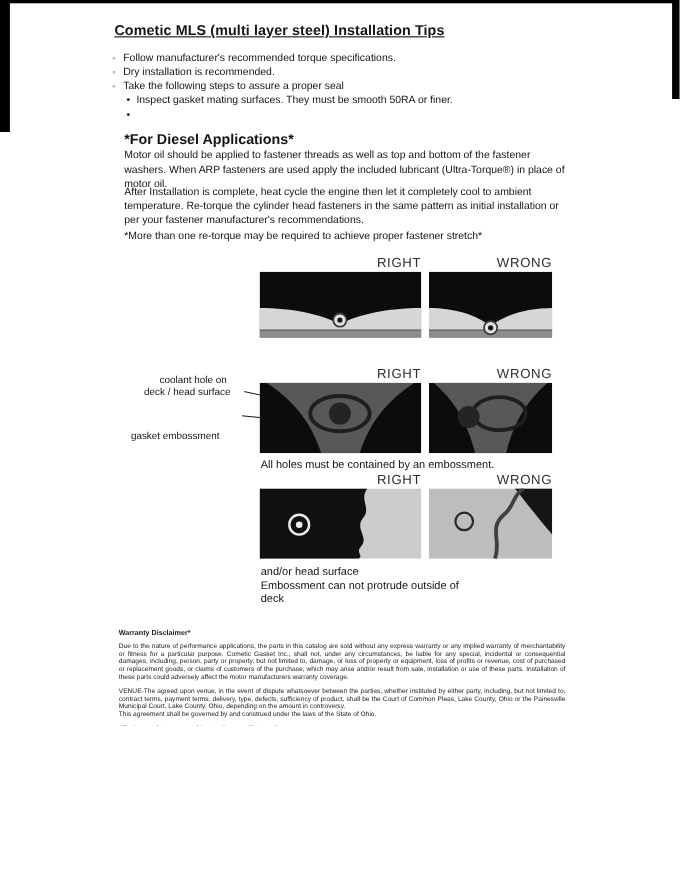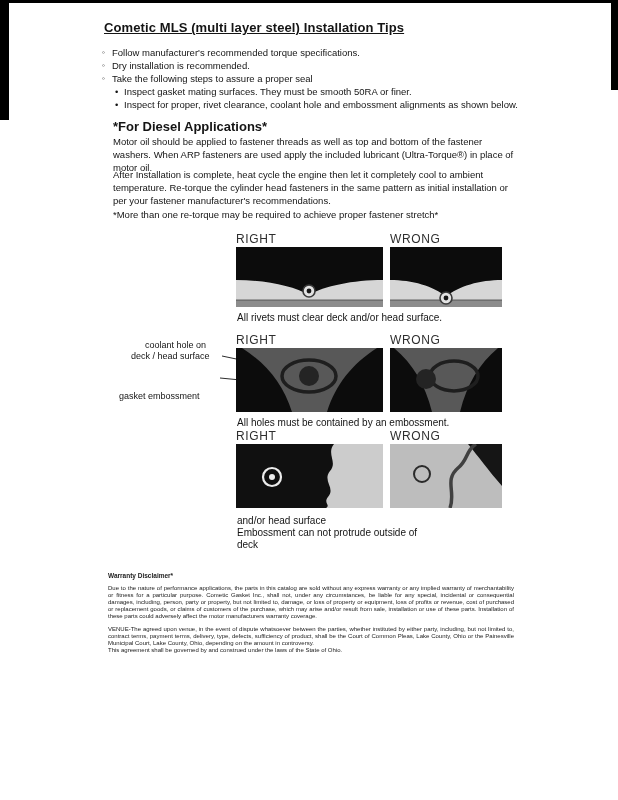--- a/index.html
+++ b/index.html
@@ -18,21 +18,21 @@
   .tips { position:absolute; left:102px; top:46px; width:450px; font-size:9.5px; line-height:13px; }
   .tip-line { display:flex; }
   .tip-line .m1 { width:10px; font-size:8px; line-height:13px; }
   .tip-line.sub { padding-left:13px; }
   .tip-line .m2 { width:9px; }
 
   .diesel-heading { position:absolute; left:113px; top:119px; font-size:13px; font-weight:bold; }
   .para { position:absolute; left:113px; width:404px; font-size:9.5px; line-height:12.8px; }
   .p1 { top:124px;margin-top:12px; } .p2 { top:169px; } .note { top:209px; }
 
-  .dlabel { position:absolute; font-size:12px; color:#2e2e2e; text-align:left; letter-spacing:0.6px; }
+  .dlabel { position:absolute; font-size:12px; color:#2e2e2e; text-align:right; letter-spacing:0.6px; }
   .dl1r { left:236px; top:232px; width:147px; }
   .dl1w { left:390px; top:232px; width:112px; }
   .dl2r { left:236px; top:333px; width:147px; }
   .dl2w { left:390px; top:333px; width:112px; }
   .dl3r { left:236px; top:429px; width:147px; }
   .dl3w { left:390px; top:429px; width:112px; }
 
   .panel { position:absolute; display:block; }
   .pn1r { left:236px; top:247px; }
   .pn1w { left:390px; top:247px; }
@@ -82,21 +82,20 @@
     <div class="tip-line">
       <span class="m1">◦</span>
       <span>Take the following steps to assure a proper seal</span>
     </div>
     <div class="tip-line sub">
       <span class="m2">•</span>
       <span>Inspect gasket mating surfaces.  They must be smooth 50RA or finer.</span>
     </div>
     <div class="tip-line sub">
       <span class="m2">•</span>
-      <span>Inspect for proper, rivet clearance, coolant hole and embossment alignments as shown below.</span>
     </div>
   </div>
 
   <div class="diesel-heading">*For Diesel Applications*</div>
   <div class="para p1">Motor oil should be applied to fastener threads as well as top and bottom of the fastener washers. When ARP fasteners are used apply the included lubricant (Ultra-Torque®) in place of motor oil.</div>
   <div class="para note">*More than one re-torque may be required to achieve proper fastener stretch*</div>
   <div class="para p2">After Installation is complete, heat cycle the engine then let it completely cool to ambient temperature. Re-torque the cylinder head fasteners in the same pattern as initial installation or per your fastener manufacturer's recommendations.</div>
 
   <div class="dlabel dl1r">RIGHT</div>
   <div class="dlabel dl1w">WRONG</div>
@@ -110,21 +109,20 @@
     <circle cx="73" cy="44" r="2.4" fill="#161616"></circle>
   </svg>
   <svg class="panel pn1w" width="112" height="60" viewBox="0 0 112 60">
     <rect width="112" height="60" fill="#0c0c0c"></rect>
     <path d="M0,33 C22,33 44,39 56,50 C68,39 90,33 112,33 L112,60 L0,60 Z" fill="#d6d6d6"></path>
     <rect x="0" y="53" width="112" height="7" fill="#8c8c8c"></rect>
     <line x1="0" y1="53" x2="112" y2="53" stroke="#444" stroke-width="0.8"></line>
     <circle cx="56" cy="51" r="6" fill="#e2e2e2" stroke="#3a3a3a" stroke-width="1.6"></circle>
     <circle cx="56" cy="51" r="2.4" fill="#161616"></circle>
   </svg>
-  <div class="caption c1">All rivets must clear deck and/or head surface.</div>
 
   <div class="dlabel dl2r">RIGHT</div>
   <div class="dlabel dl2w">WRONG</div>
 
   <div class="annot a1l1">coolant hole on</div>
   <div class="annot a1l2">deck / head surface</div>
   <div class="annot a2">gasket embossment</div>
   <svg class="leaders" width="100" height="50" viewBox="0 0 100 50">
     <line x1="6" y1="12" x2="92" y2="30" stroke="#141414" stroke-width="0.9"></line>
     <line x1="4" y1="34" x2="66" y2="40" stroke="#141414" stroke-width="0.9"></line>

